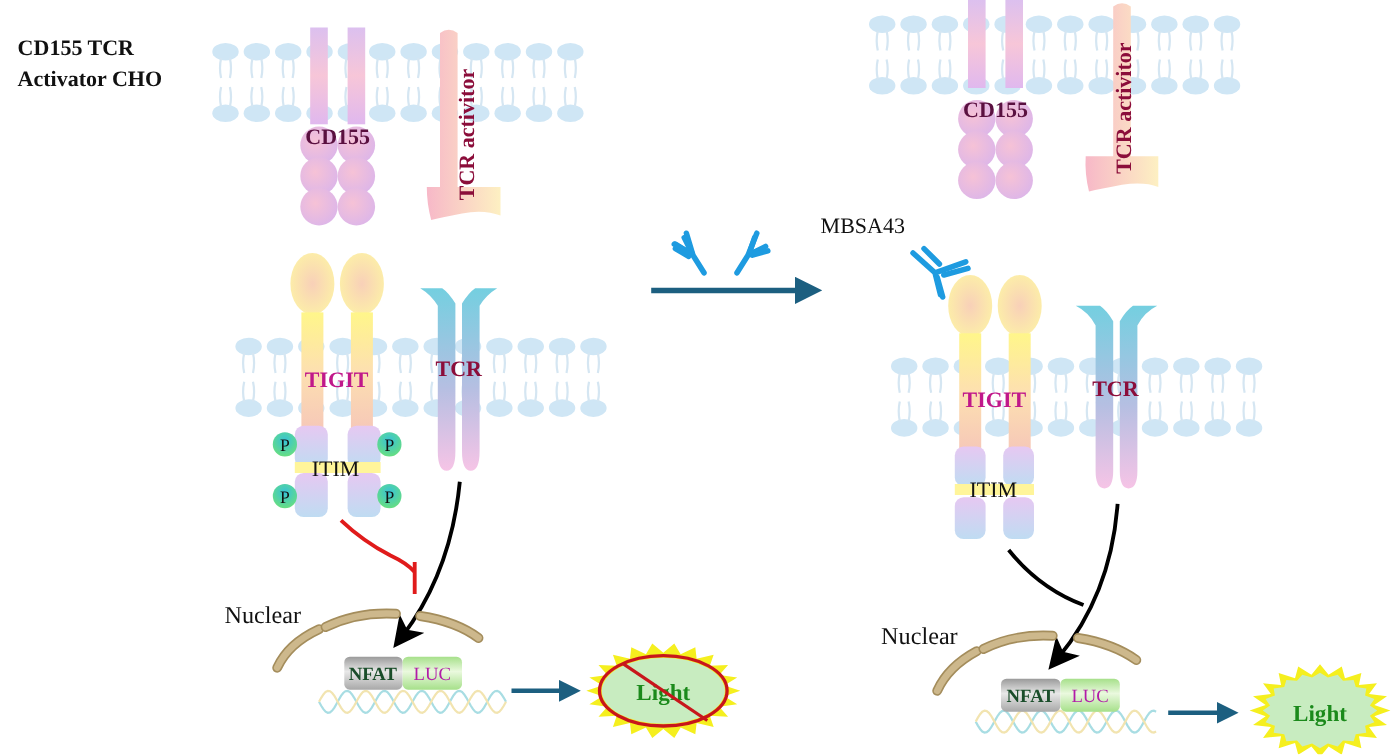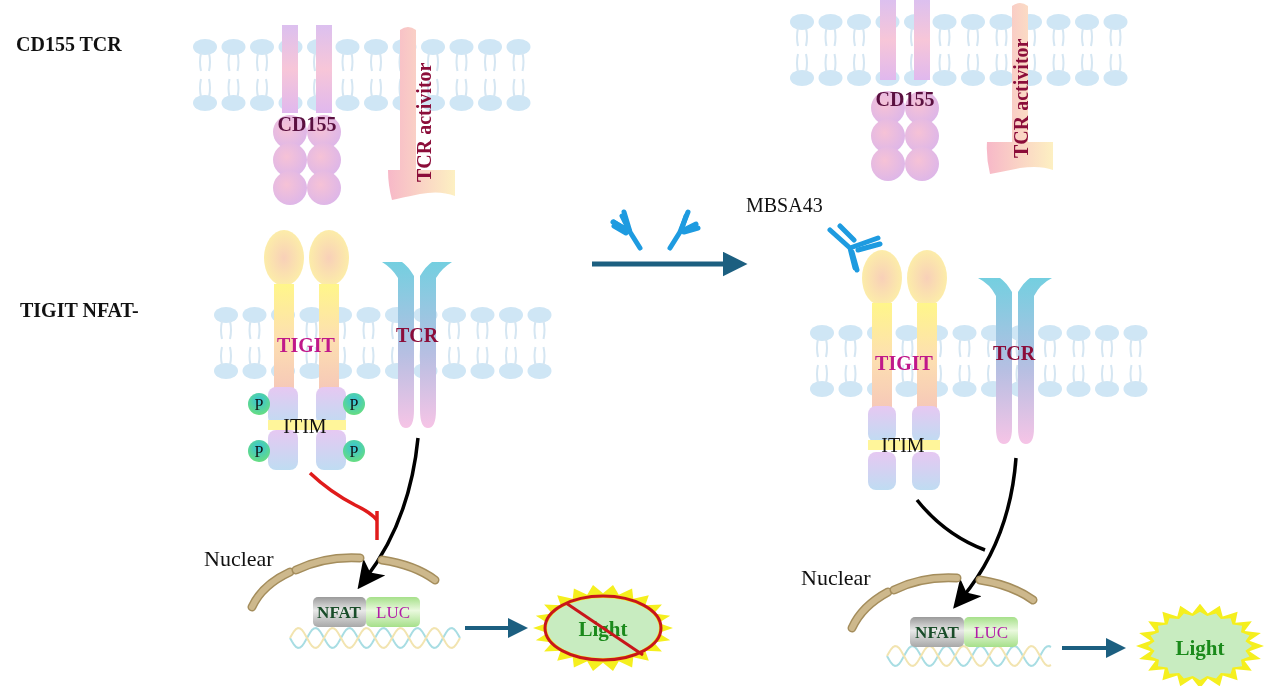--- a/index.html
+++ b/index.html
@@ -7,23 +7,23 @@
   svg#diagram { position: absolute; left: 0; top: 0; }
   .side-label { position: absolute; font-family: "Liberation Serif", serif; font-weight: bold; font-size: 20px; color: #111; text-align: left; line-height: 28px; }
   .lbl-bold { font-family: "Liberation Serif", serif; font-weight: bold; }
   .lbl { font-family: "Liberation Serif", serif; }
 </style>
 </head>
 <body>
 
 <div class="side-label" style="left:16px; top:30px; width:170px;">
   <div>CD155 TCR</div>
+  <div>Activator CHO</div>
 </div>
 <div class="side-label" style="left:20px; top:296px; width:160px;">
-  <div>TIGIT NFAT-</div>
 </div>
 
 <svg id="diagram" width="1267" height="686" viewBox="0 0 1267 686">
   <defs>
     <linearGradient id="gCd155" x1="0" y1="0" x2="0" y2="1">
       <stop offset="0" stop-color="#dcc0ef"></stop>
         <stop offset="0.5" stop-color="#f7c6d8"></stop>
         <stop offset="1" stop-color="#e0b8ee"></stop>
     </linearGradient>
     <radialGradient id="gCd155Ball" cx="0.4" cy="0.4" r="0.7">

